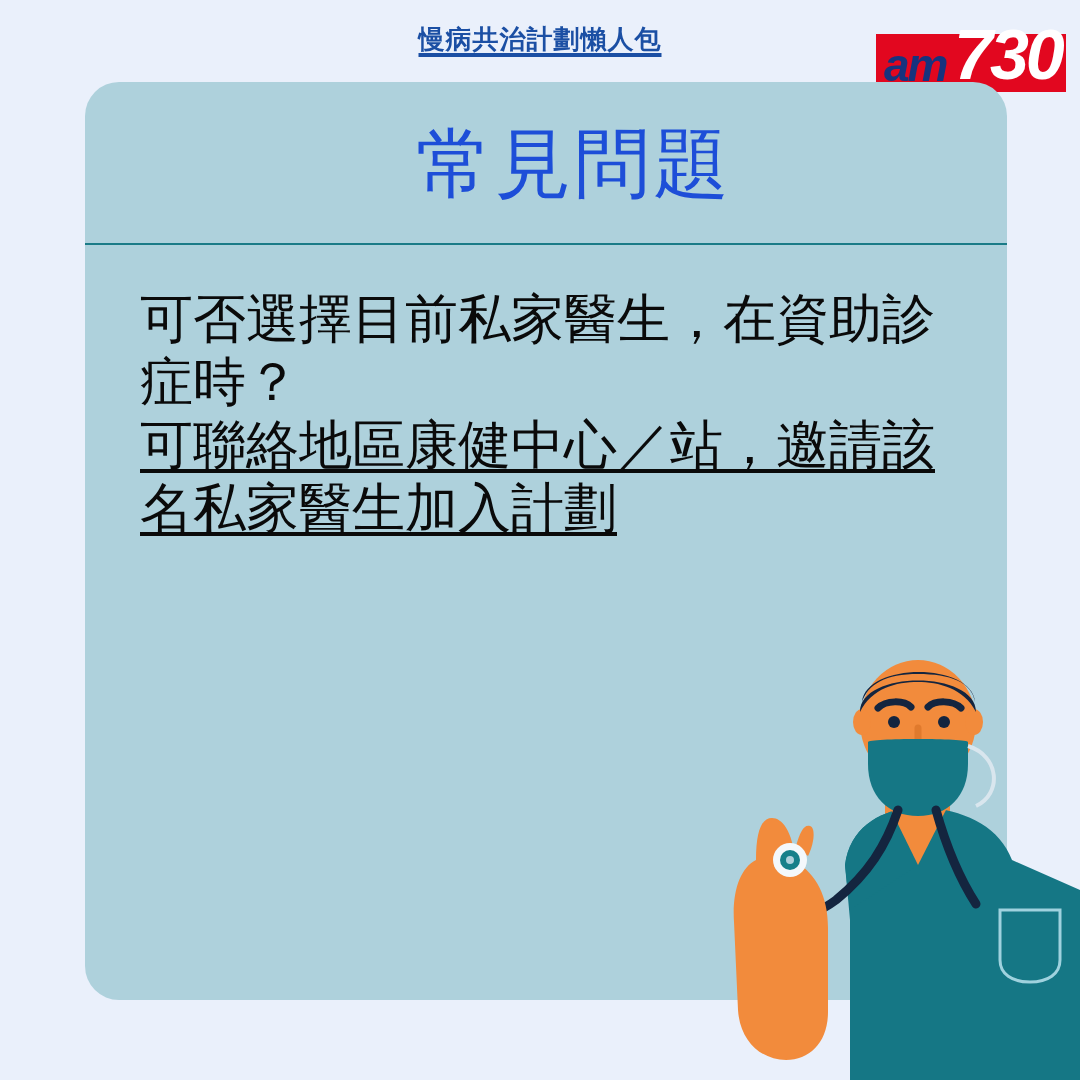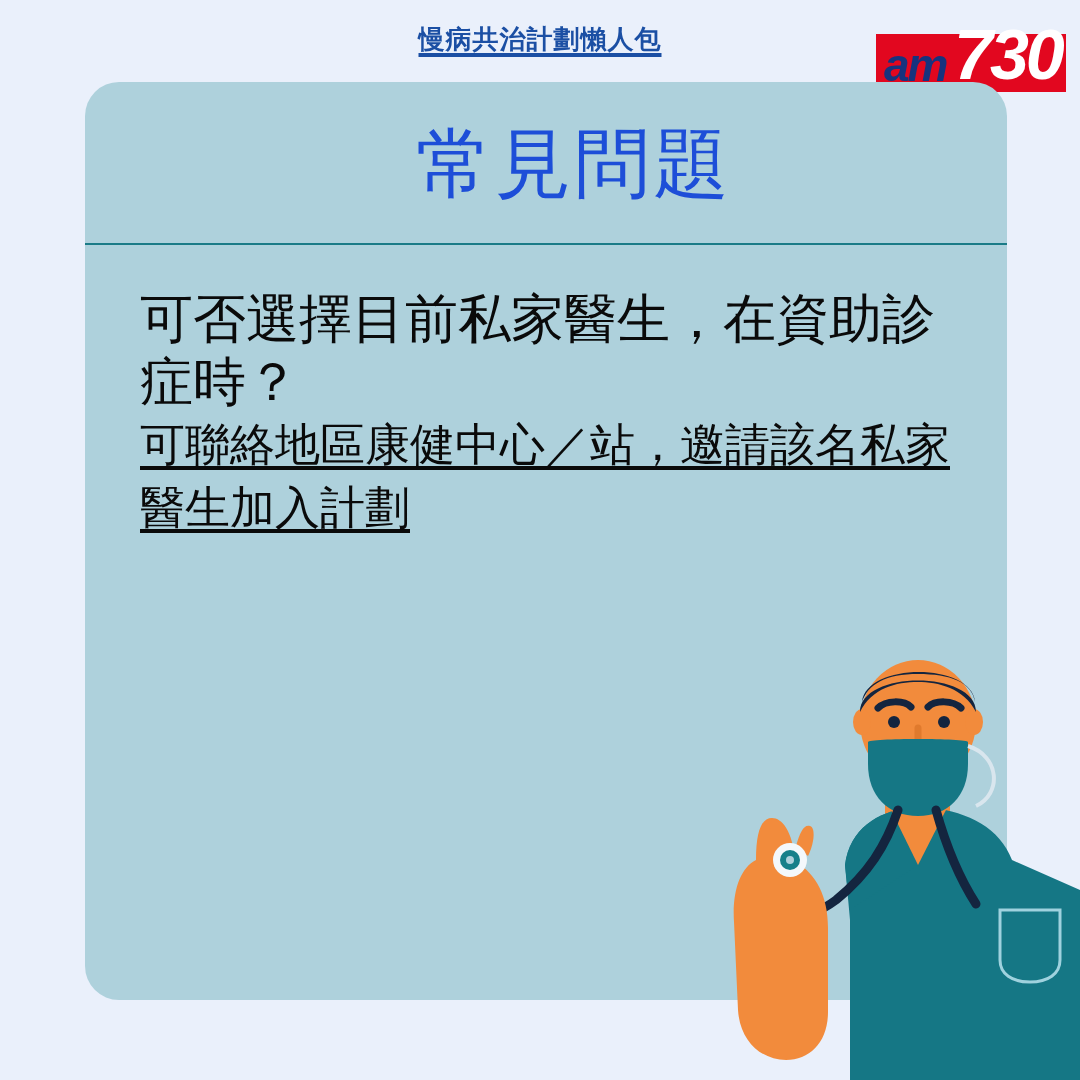--- a/index.html
+++ b/index.html
@@ -115,21 +115,21 @@
     width: 840px;
   }
   .faq-item { margin-bottom: 58px; }
   .faq-question {
     font-size: 53px;
     line-height: 63px;
     color: #0a0a0a;
     letter-spacing: 0px;
   }
   .faq-answer {
-    font-size: 45px;
+    font-size: 53px;
     line-height: 63px;
     color: #0a0a0a;
     text-decoration: underline;
     text-decoration-thickness: 4px;
     text-underline-offset: 6px;
   }
 
   
   #doctor-illustration {
     position: absolute;

